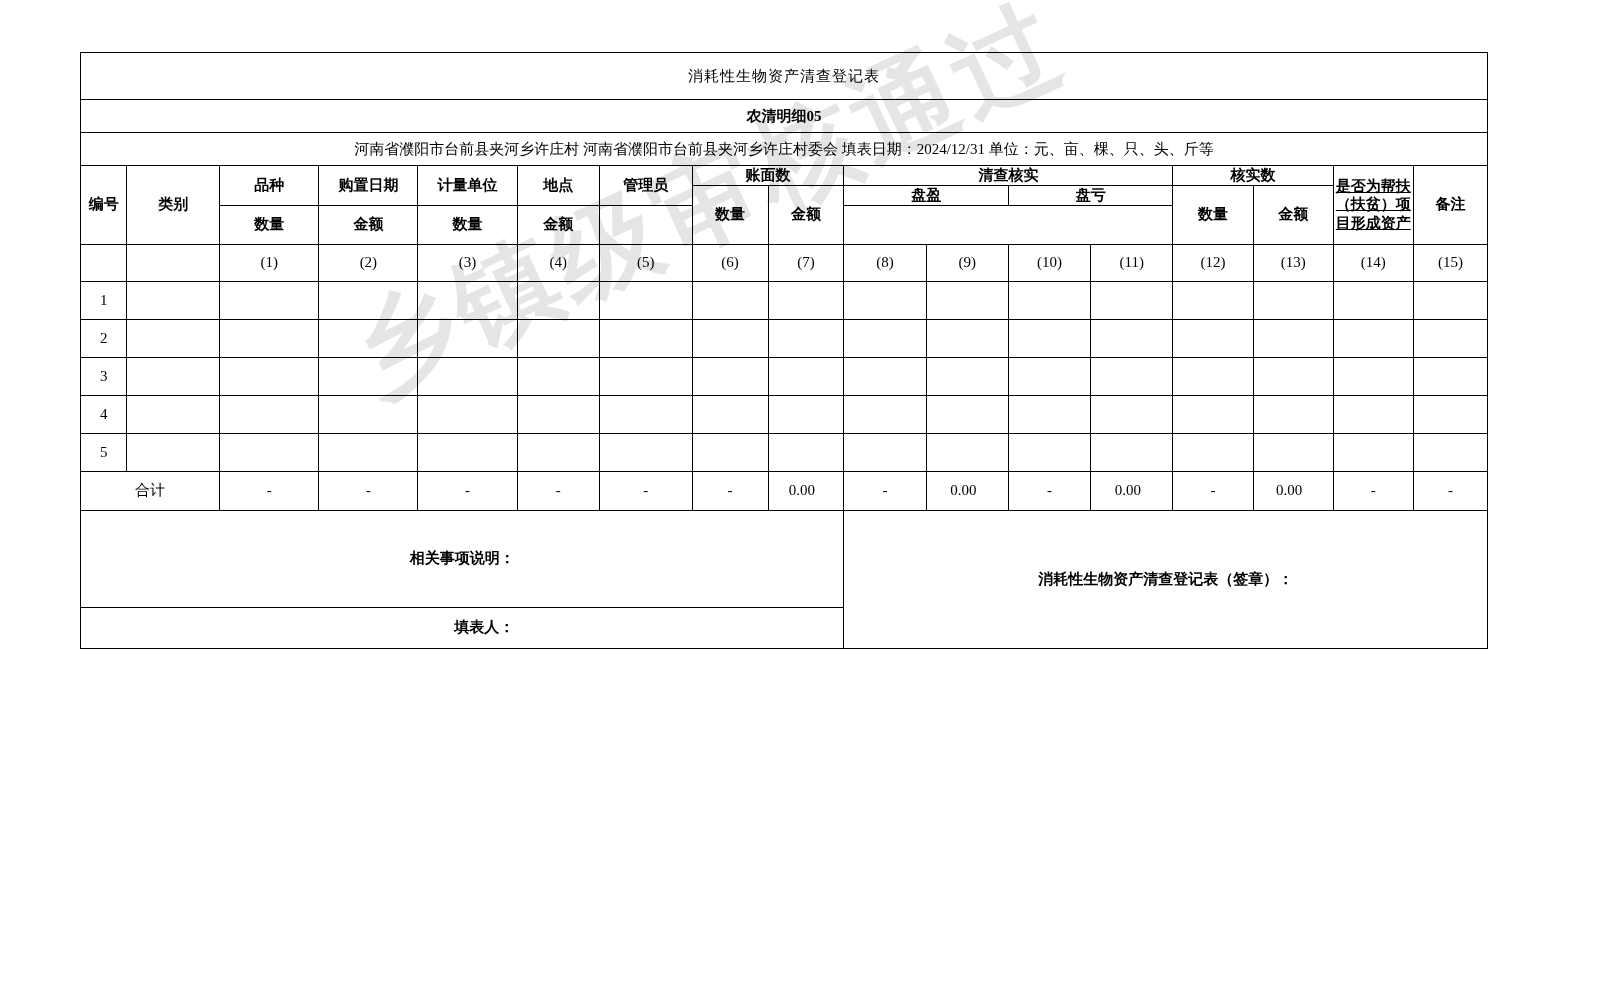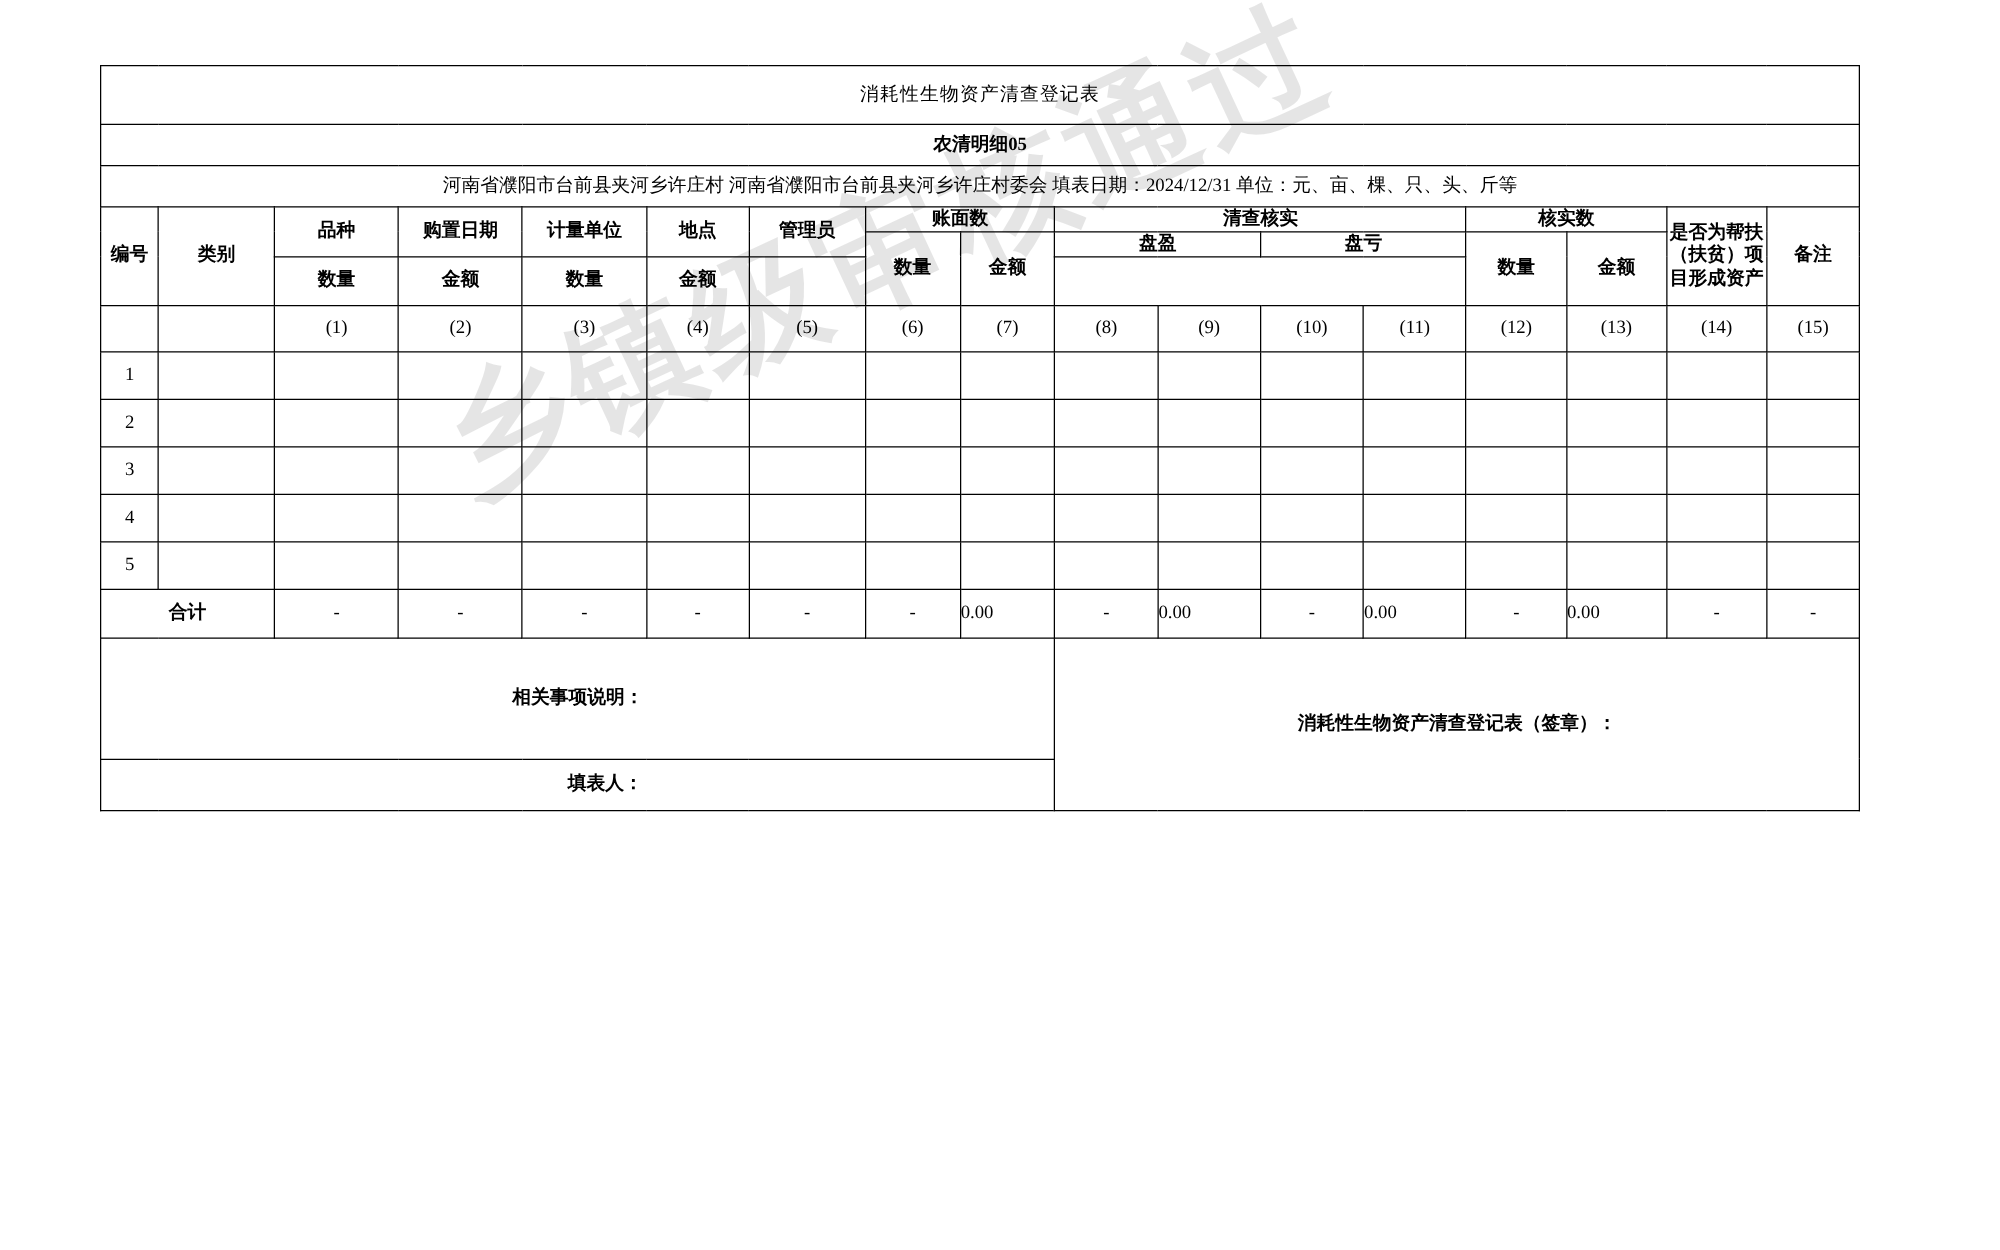--- a/index.html
+++ b/index.html
@@ -66,26 +66,26 @@
     font-size: 14.5px;
   }
   .data-row td {
     height: 37px;
   }
   .idx {
     font-size: 14.5px;
   }
   .total-row td {
     height: 38px;
-    font-weight: bold;
+    font-weight: normal;
     font-size: 15px;
   }
   .total-row td.val {
     font-weight: normal;
-    text-align: left;
+    text-align: center;
     padding-right: 8px;
   }
   .total-row td.dash {
     font-weight: normal;
   }
   .note-cell {
     text-align: left;
     vertical-align: top;
     padding: 8px 10px;
     font-weight: bold;
@@ -97,20 +97,21 @@
     font-weight: bold;
     font-size: 15px;
     line-height: 1.15;
   }
   .wrap-label {
     font-weight: bold;
     font-size: 14px;
     line-height: 1.2;
     padding: 0 4px;
     text-align: left;
+    text-decoration: underline;
   }
   #watermark {
     position: absolute;
     left: 330px;
     top: 300px;
     width: 900px;
     height: 330px;
     pointer-events: none;
     z-index: 5;
   }

